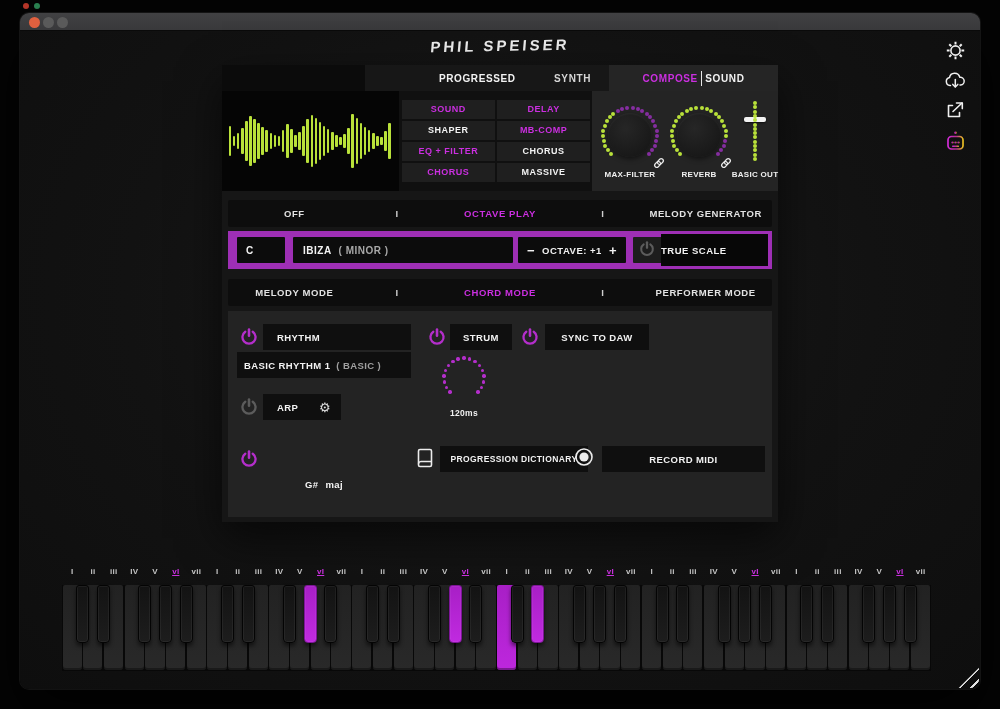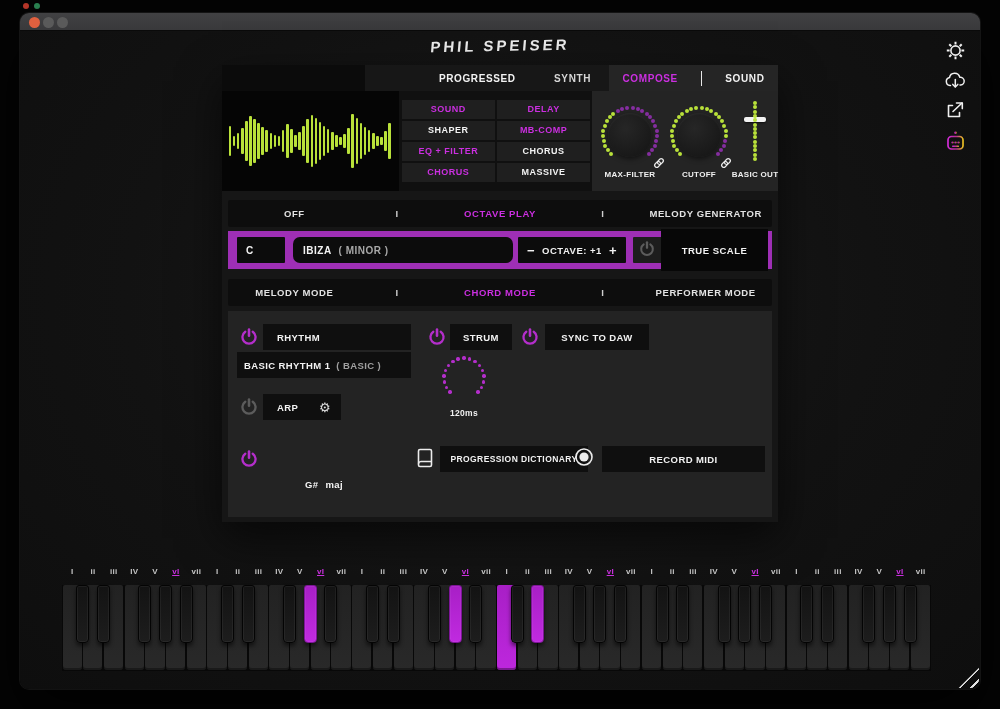--- a/index.html
+++ b/index.html
@@ -26,21 +26,21 @@
     display:flex; flex-direction:column; align-items:center; gap:12px; }
   .sideicons svg { display:block; }
 
   
   .panel { position:absolute; left:202px; top:52px; width:556px; height:457px;
     background:#161616; box-shadow:0 16px 40px rgba(0,0,0,0.6); }
 
   .tabbar { position:absolute; left:0; top:0; width:556px; height:26px; display:flex; }
   .tabseg1 { width:143px; background:#0b0b0b; }
   .tabseg2 { width:244px; background:#171717; position:relative; display:flex; align-items:center; }
-  .tabseg3 { flex:1; background:#252525; display:flex; align-items:center; justify-content:center; gap:23px; }
+  .tabseg3 { flex:1; background:#252525; display:flex; align-items:center; justify-content:center; gap:3px; }
   .tab { font-size:10px; font-weight:bold; letter-spacing:0.6px; color:#f2f2f2; white-space:nowrap; }
   .tab.dim { color:#d7d7d7; font-weight:600; }
   .tab.active { color:#cb2fe0; }
   .tabsep { width:1.5px; height:15px; background:#e8e8e8; }
   .t-prog { margin-left:74px; }
   .t-synth { margin-left:auto; margin-right:18px; }
 
   
   .fxsec { position:absolute; left:0; top:26px; width:556px; height:100px; background:#101010; }
   .wavescreen { position:absolute; left:0; top:0; width:177px; height:100px; background:#050505;
@@ -73,22 +73,22 @@
   .mrow .cell.sep { color:#cfcfcf; font-weight:bold; flex:0.55; }
   .mrow .cell.active { color:#cb2fe0; font-weight:bold; }
 
   .keybar { position:absolute; left:6px; top:166px; width:544px; height:38px; }
   .kchip { position:absolute; top:6px; height:26px; background:#0c0c0c; color:#f2f2f2;
     display:flex; align-items:center; font-size:10px; font-weight:bold; letter-spacing:0.5px;
     border-radius:1px; white-space:nowrap; }
   .kchip .sub { color:#a8a8a8; font-weight:600; margin-left:7px; }
   .octbtn { width:22px; text-align:center; font-size:13px; cursor:default; }
   .truegrp { background:#1d1d1d; }
-  .true-inner { background:#070707; height:42px; flex:1; display:flex; align-items:center;
-    justify-content:center; margin-left:4px; }
+  .true-inner { background:#070707; height:32px; flex:1; display:flex; align-items:center;
+    justify-content:flex-start; margin-left:4px; }
 
   
   .content { position:absolute; left:6px; top:246px; width:544px; height:206px; background:#232323; }
   .cchip { position:absolute; height:26px; background:#0f0f0f; color:#f2f2f2;
     display:flex; align-items:center; font-size:9.5px; font-weight:bold; letter-spacing:0.4px;
     white-space:nowrap; }
   .pwr { position:absolute; width:18px; height:18px; }
   .pw-on { color:#b42ecb; } .pw-off { color:#5c5c5c; }
   .small-label { position:absolute; font-size:8.5px; font-weight:bold; color:#f0f0f0;
     letter-spacing:0.3px; text-align:center; }
@@ -260,21 +260,21 @@
             <div class="fx-chip on">MB-COMP</div>
             <div class="fx-chip on">EQ + FILTER</div>
             <div class="fx-chip">CHORUS</div>
             <div class="fx-chip on">CHORUS</div>
             <div class="fx-chip">MASSIVE</div>
           </div>
         <div class="knobarea">
           <div class="knob-body" style="left:16px; top:22px;"></div>
           <div class="knob-body" style="left:85px; top:22px;"></div>
           <div class="klabel" style="left:2px; top:79px; width:72px;">MAX-FILTER</div>
-          <div class="klabel" style="left:71px; top:79px; width:72px;">CUTOFF</div>
+          <div class="klabel" style="left:71px; top:79px; width:72px;">REVERB</div>
           <div class="klabel" style="left:127px; top:79px; width:72px;">BASIC OUT</div>
           <div class="linkicon" style="left:61px; top:64px;">
             <svg width="12" height="12" viewBox="0 0 12 12">
                 <g transform="rotate(-45 6 6)" stroke="#e8e8e8" stroke-width="1.3" fill="none">
               <rect x="0.8" y="3.9" width="6.4" height="4.2" rx="2.1"></rect>
                   <rect x="4.8" y="3.9" width="6.4" height="4.2" rx="2.1"></rect>
                 </g>
               </svg>
           </div>
           <div class="linkicon" style="left:128px; top:64px;">
@@ -360,21 +360,21 @@
           <span class="cell sep">I</span>
           <span class="cell active">OCTAVE PLAY</span>
           <span class="cell sep">I</span>
           <span class="cell">MELODY GENERATOR</span>
         </div>
 
       <div class="keybar" style="background: rgb(158, 47, 181);">
         <div class="kchip" style="left:9px; width:48px; padding-left:9px;">
           <span>C</span>
         </div>
-        <div class="kchip" style="left:65px; width:220px; padding-left:10px;border-radius:7px;">
+        <div class="kchip" style="left:65px; width:220px; padding-left:10px;">
           <span>IBIZA</span>
           <span class="sub">( MINOR )</span>
         </div>
         <div class="kchip" style="left:290px; width:108px; justify-content:space-between; padding:0 2px;">
           <span class="octbtn">−</span>
           <span style="font-size:9.5px;">OCTAVE: +1</span>
           <span class="octbtn">+</span>
         </div>
         <div class="kchip truegrp" style="left:405px; width:135px; padding-left:6px;">
           <span class="pwr pw-off" style="position:static; display:inline-flex;">

